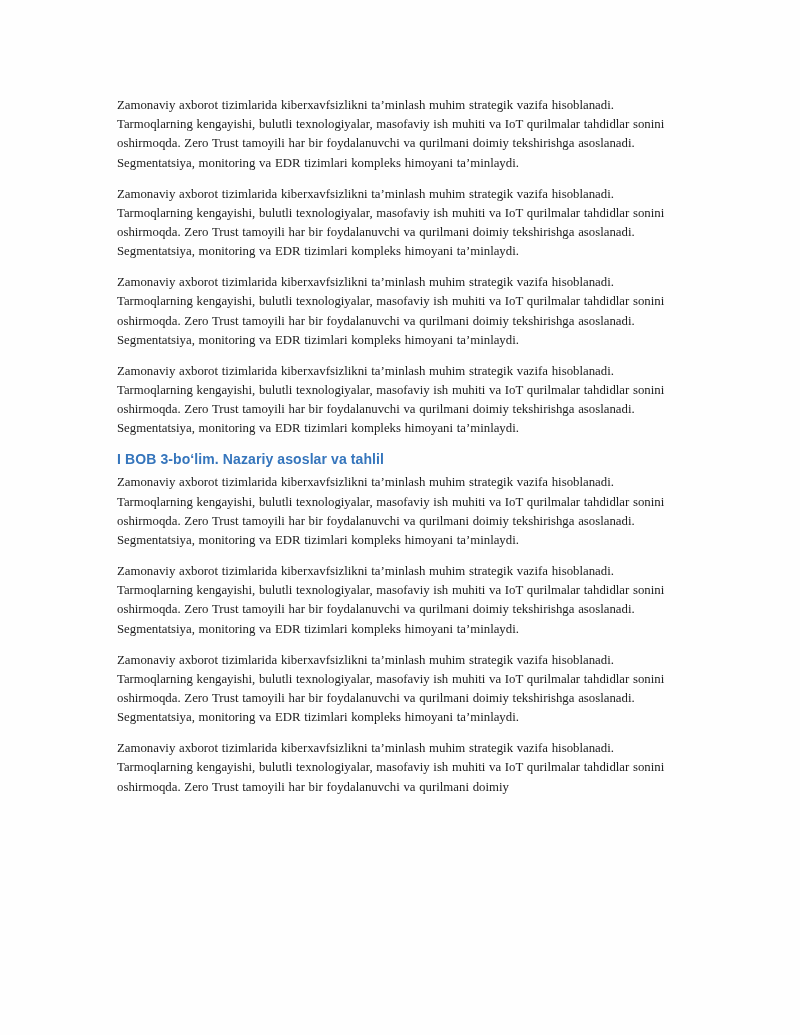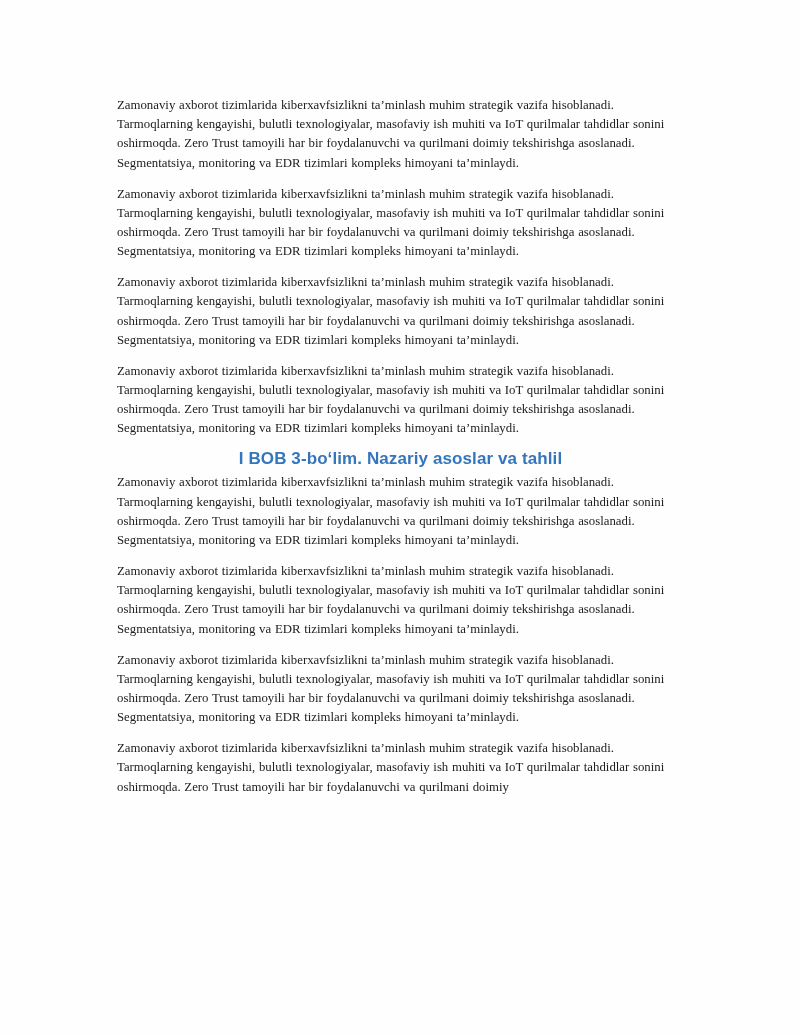--- a/index.html
+++ b/index.html
@@ -20,26 +20,25 @@
     font-family: "Liberation Serif", "DejaVu Serif", serif;
     font-size: 12.8px;
     line-height: 19.2px;
     color: #212121;
     margin: 0 0 11.8px 0;
     text-align: left;
     word-spacing: 0.5px;
   }
   .heading {
     font-family: "Liberation Sans", "DejaVu Sans", sans-serif;
-    font-size: 17px;
+    font-size: 14px;
     line-height: 18px;
     font-weight: 700;
     margin: 2px 0 5px 0;
     letter-spacing: 0.1px;
-    text-align: center;
   }
 </style>
 </head>
 <body>
 
 <div class="page">
   <p class="para">Zamonaviy axborot tizimlarida kiberxavfsizlikni ta’minlash muhim strategik vazifa hisoblanadi. Tarmoqlarning kengayishi, bulutli texnologiyalar, masofaviy ish muhiti va IoT qurilmalar tahdidlar sonini oshirmoqda. Zero Trust tamoyili har bir foydalanuvchi va qurilmani doimiy tekshirishga asoslanadi. Segmentatsiya, monitoring va EDR tizimlari kompleks himoyani ta’minlaydi.</p>
   <p class="para">Zamonaviy axborot tizimlarida kiberxavfsizlikni ta’minlash muhim strategik vazifa hisoblanadi. Tarmoqlarning kengayishi, bulutli texnologiyalar, masofaviy ish muhiti va IoT qurilmalar tahdidlar sonini oshirmoqda. Zero Trust tamoyili har bir foydalanuvchi va qurilmani doimiy tekshirishga asoslanadi. Segmentatsiya, monitoring va EDR tizimlari kompleks himoyani ta’minlaydi.</p>
   <p class="para">Zamonaviy axborot tizimlarida kiberxavfsizlikni ta’minlash muhim strategik vazifa hisoblanadi. Tarmoqlarning kengayishi, bulutli texnologiyalar, masofaviy ish muhiti va IoT qurilmalar tahdidlar sonini oshirmoqda. Zero Trust tamoyili har bir foydalanuvchi va qurilmani doimiy tekshirishga asoslanadi. Segmentatsiya, monitoring va EDR tizimlari kompleks himoyani ta’minlaydi.</p>
   <p class="para">Zamonaviy axborot tizimlarida kiberxavfsizlikni ta’minlash muhim strategik vazifa hisoblanadi. Tarmoqlarning kengayishi, bulutli texnologiyalar, masofaviy ish muhiti va IoT qurilmalar tahdidlar sonini oshirmoqda. Zero Trust tamoyili har bir foydalanuvchi va qurilmani doimiy tekshirishga asoslanadi. Segmentatsiya, monitoring va EDR tizimlari kompleks himoyani ta’minlaydi.</p>

